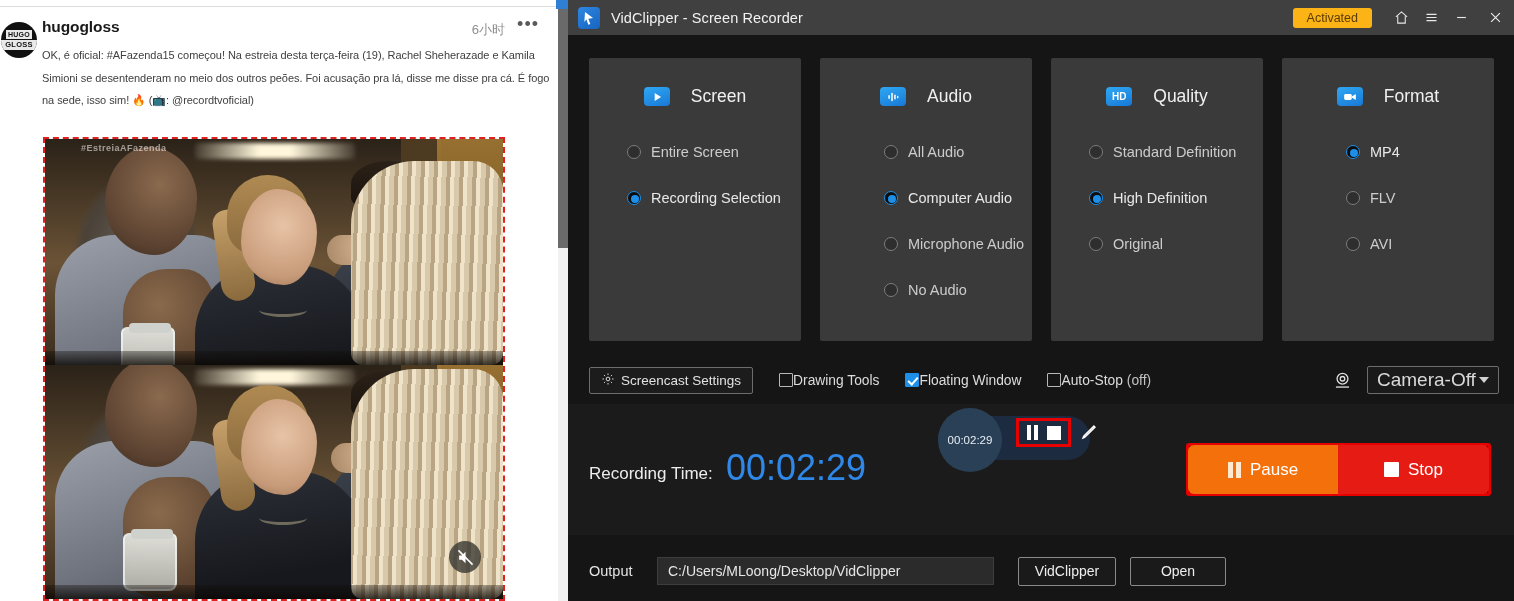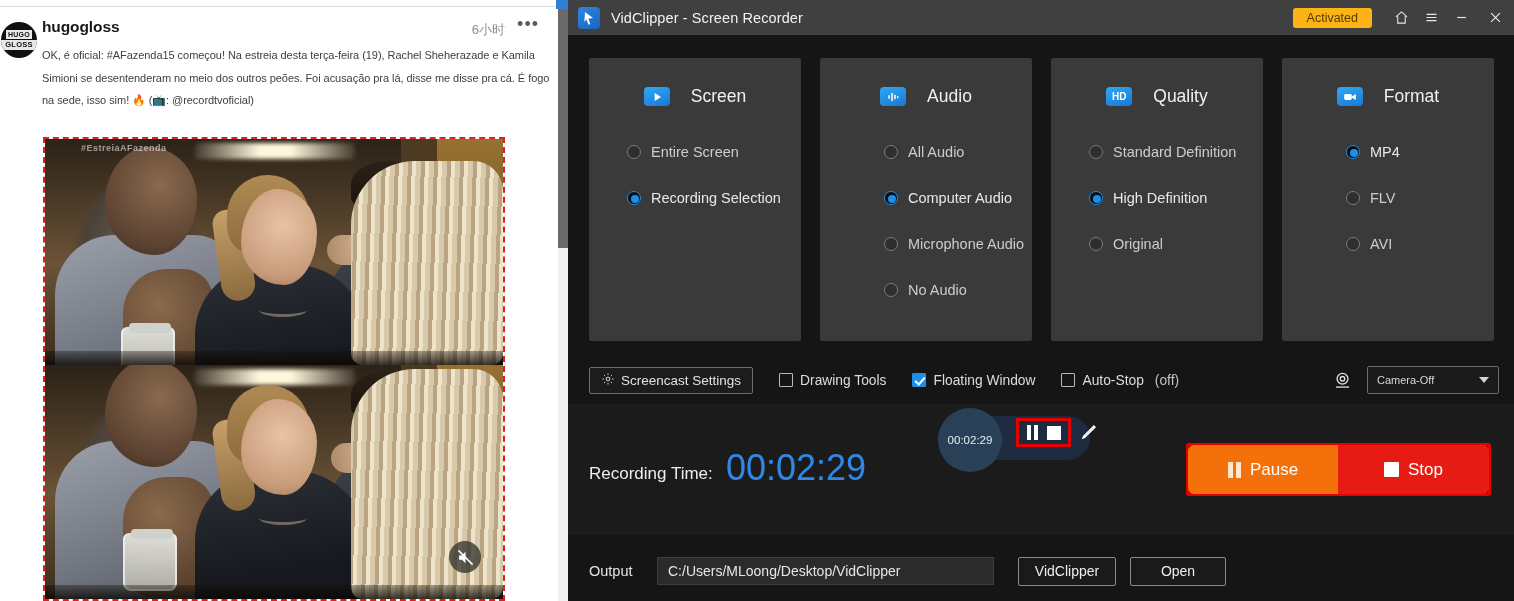--- a/index.html
+++ b/index.html
@@ -269,21 +269,21 @@
     position: absolute; left: 21px; top: 364px; width: 910px; height: 32px;
     display: flex; align-items: center;
   }
   #screencast-settings {
     display: flex; align-items: center; gap: 6px;
     border: 1px solid #6d6d6d; border-radius: 2px;
     height: 27px; padding: 0 11px; font-size: 13.5px; color: #e2e2e2;
     cursor: pointer; background: #1c1c1c;
   }
   #screencast-settings svg { width: 14px; height: 14px; }
-  .chk-group { display: flex; align-items: center; gap: 7px; margin-left: 26px; cursor: pointer; }
+  .chk-group { display: flex; align-items: center; margin-left: 26px; cursor: pointer; }
   .chkbox {
     width: 14px; height: 14px; border: 1.5px solid #b8b8b8; background: transparent;
     border-radius: 1px; flex: 0 0 auto; position: relative;
   }
   .chkbox.on { background: #1e8fe8; border-color: #1e8fe8; }
   .chkbox.on::after {
     content: ""; position: absolute; left: 4px; top: 0.5px;
     width: 4px; height: 8px; border: solid #fff; border-width: 0 2px 2px 0;
     transform: rotate(42deg);
   }
@@ -291,21 +291,21 @@
   .chk-sub { font-size: 13.8px; color: #c2c2c2; margin-left: 4px; }
   #cam-icon {
     margin-left: auto; width: 26px; height: 26px; display: flex;
     align-items: center; justify-content: center; cursor: pointer;
   }
   #cam-icon svg { width: 21px; height: 21px; }
   #camera-select {
     margin-left: 12px; width: 132px; height: 28px;
     background: #1a1a1a; border: 1px solid #6d6d6d; border-radius: 2px;
     display: flex; align-items: center; padding: 0 9px;
-    font-size: 11px; color: #d9d9d9; cursor: pointer;
+    font-size: 19px; color: #d9d9d9; cursor: pointer;
   }
   #camera-select .caret {
     margin-left: auto; width: 0; height: 0;
     border-left: 5px solid transparent; border-right: 5px solid transparent;
     border-top: 6px solid #d2d2d2;
   }
 
   
   #recstrip {
     position: absolute; left: 0; top: 404px; width: 946px; height: 131px;

